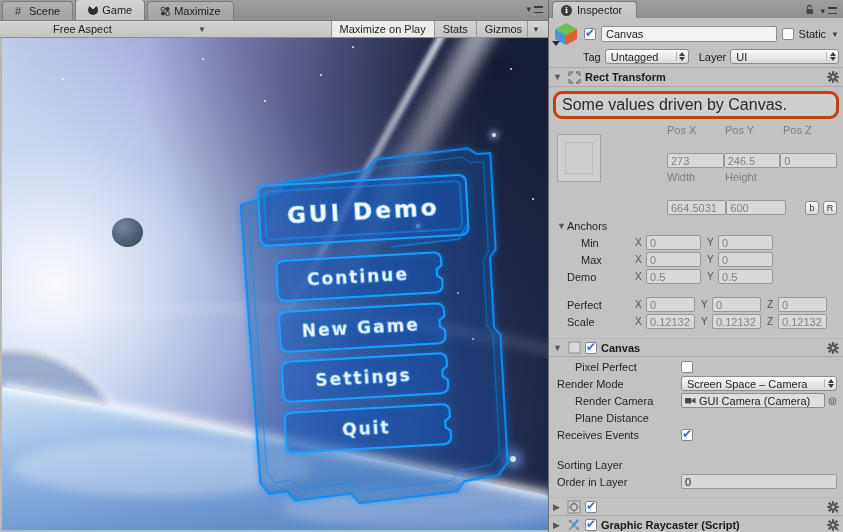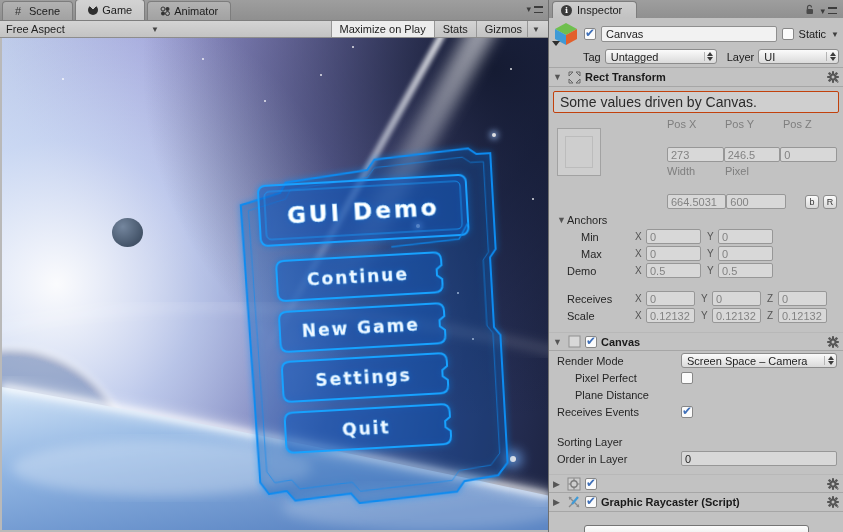--- a/index.html
+++ b/index.html
@@ -14,21 +14,21 @@
   .tabbar { height:21px; background:linear-gradient(#9e9e9e,#8f8f8f); display:flex; align-items:flex-end; position:relative; border-bottom:1px solid #7e7e7e; }
   .tab { height:19px; display:flex; align-items:center; gap:4px; padding:0 12px; font-size:11px; color:#1c1c1c; background:linear-gradient(#b2b2b2,#a2a2a2); border:1px solid #7d7d7d; border-bottom:none; border-radius:4px 4px 0 0; margin-left:2px; }
   .tab.active { background:linear-gradient(#d3d3d3,#c6c6c6); height:21px; }
   .tab-icon { width:10px; height:10px; display:inline-block; position:relative; }
   .hash-icon { font-size:11px; color:#333; line-height:10px; }
   .pac-icon { border-radius:50%; background:conic-gradient(from 320deg, transparent 0 80deg, #2e2e2e 80deg 360deg); }
   .panelmenu { position:absolute; right:5px; top:4px; color:#3c3c3c; font-size:9px; letter-spacing:1px; display:flex; align-items:center; gap:2px; }
   .panelmenu .lines { display:inline-block; width:9px; height:7px; border-top:1px solid #3c3c3c; border-bottom:1px solid #3c3c3c; box-shadow:inset 0 3px 0 -2px #3c3c3c; }
 
   
-  .gtoolbar { height:17px; background:linear-gradient(#d4d4d4,#c3c3c3); border-bottom:1px solid #8d8d8d; display:flex; align-items:center; font-size:11px; color:#222; }
+  .gtoolbar { height:17px; background:linear-gradient(#d4d4d4,#c3c3c3); border-bottom:1px solid #8d8d8d; display:flex; align-items:center; font-size:11px; color:#222;padding-left:47px; }
   .aspect { display:flex; align-items:center; padding:0 6px; width:165px; height:100%; }
   .aspect .caret { margin-left:auto; font-size:8px; color:#444; }
   .gt-right { margin-left:auto; display:flex; height:100%; align-items:stretch;text-align:right; }
   .gt-btn { display:flex; align-items:center; padding:0 8px; border-left:1px solid #979797; }
   .gt-btn.lit { background:#ececec; }
   .gt-btn .caret { font-size:8px; color:#444; margin-left:5px; border-left:1px solid #979797; padding-left:4px; height:100%; display:flex; align-items:center; }
 
   
   .viewport { position:relative; width:548px; height:494px; overflow:hidden; border-left:2px solid #b9b9b9; border-bottom:2px solid #b9b9b9;
     background:
@@ -71,21 +71,21 @@
   .dd { height:15px; background:linear-gradient(#fbfbfb,#dadada); border:1px solid #8c8c8c; border-radius:3px; display:flex; align-items:center; padding:0 3px 0 5px; color:#222; position:relative; }
   .dd .dtxt { flex:1; overflow:hidden; white-space:nowrap; }
   .ddarrows { width:9px; flex:none; display:flex; flex-direction:column; align-items:center; border-left:1px solid #b5b5b5; margin-left:3px; padding-left:3px; }
   .ddarrows i { display:block; width:0; height:0; border-left:3px solid transparent; border-right:3px solid transparent; }
   .ddarrows .up { border-bottom:4px solid #3c3c3c; margin-bottom:1px; }
   .ddarrows .dn { border-top:4px solid #3c3c3c; }
 
   .comphdr { height:19px; display:flex; align-items:center; gap:4px; padding:0 4px; border-top:1px solid #b8b8b8; border-bottom:1px solid #a6a6a6; font-weight:bold; }
   .fold { width:10px; font-size:9px; color:#555; flex:none; }
   .gearwrap { margin-left:auto; display:flex; align-items:center; }
-  .helpbox { margin:4px 4px 5px 4px; border:1px solid #c2410c; border-radius:2px; background:#cfcfcf; padding:2px 6px; font-size:14px; color:#2a2a2a; }
+  .helpbox { margin:4px 4px 5px 4px; border:3px solid #c2410c; border-radius:9px; background:#cfcfcf; padding:2px 6px; font-size:16px; color:#2a2a2a; }
 
   .frow { display:flex; align-items:center; margin:2px 6px 2px 8px; height:15px; }
   .frow .lab { color:#262626; }
   .fld { background:#d8d8d8; border:1px solid #979797; border-radius:2px; height:15px; padding:0 3px; display:flex; align-items:center; color:#262626; }
   .fld.driven { color:#838383; }
   .axis { width:9px; text-align:left; color:#555; flex:none; font-size:10px; margin-right:2px; }
 
   .rt-grid { margin:2px 6px 2px 8px; position:relative; min-height:62px;padding-left:24px; }
   .anchorbox { position:absolute; left:0; top:10px; width:44px; height:48px; background:#cecece; border:1px solid #a2a2a2; }
   .anchorbox .inner { position:absolute; inset:7px; border:1px solid #bcbcbc; }
@@ -150,21 +150,21 @@
     </div>
     <div class="tab">
       <span class="tab-icon">
         <svg width="10" height="10">
             <circle cx="3" cy="3" r="2" fill="none" stroke="#333"></circle>
             <circle cx="7.5" cy="3" r="2" fill="#333"></circle>
             <circle cx="3" cy="7.5" r="2" fill="#333"></circle>
             <circle cx="7.5" cy="7.5" r="2" fill="none" stroke="#333"></circle>
           </svg>
       </span>
-      <span>Animator</span>
+      <span>Maximize</span>
     </div>
     <span class="panelmenu">▾<span class="lines"></span></span>
   </div>
 
   <div class="gtoolbar">
     <div class="aspect">
       <span>Free Aspect</span>
       <span class="caret">▼</span>
     </div>
     <div class="gt-right">
@@ -285,21 +285,21 @@
         <span class="drop"></span>
       </span>
       <span class="cb on"></span>
       <span class="namefield">Canvas</span>
       <span class="cb"></span>
       <span>Static</span>
       <span class="caret-sm">▼</span>
     </div>
     <div class="objhdr-row2">
       <span>Tag</span>
-      <span class="dd" style="width:112px">
+      <span class="dd" style="width:84px">
         <span class="dtxt">Untagged</span>
         <span class="ddarrows">
             <i class="up"></i>
             <i class="dn"></i>
           </span>
       </span>
       <span style="margin-left:6px">Layer</span>
       <span class="dd" style="flex:1">
         <span class="dtxt">UI</span>
         <span class="ddarrows">
@@ -337,21 +337,21 @@
         <span>Pos Y</span>
         <span>Pos Z</span>
       </div>
       <div class="fldrow">
         <span class="fld driven">273</span>
         <span class="fld driven">246.5</span>
         <span class="fld driven">0</span>
       </div>
       <div class="labrow">
         <span>Width</span>
-        <span>Pixel</span>
+        <span>Height</span>
         <span></span>
       </div>
       <div class="fldrow">
         <span class="fld driven">664.5031</span>
         <span class="fld driven">600</span>
         <span class="btncell">
           <span class="mini-btn">b</span>
           <span class="mini-btn">R</span>
         </span>
       </div>
@@ -390,21 +390,21 @@
         <span class="axis">X</span>
         <span class="fld driven">0.5</span>
       </span>
     <span class="pairfld">
         <span class="axis">Y</span>
         <span class="fld driven">0.5</span>
       </span>
   </div>
   <div style="height:9px"></div>
   <div class="frow">
-    <span class="lab lab-col ind1">Receives</span>
+    <span class="lab lab-col ind1">Perfect</span>
     <span class="pairfld" style="width:60px">
         <span class="axis">X</span>
         <span class="fld driven">0</span>
       </span>
     <span class="pairfld" style="width:60px">
         <span class="axis">Y</span>
         <span class="fld driven">0</span>
       </span>
     <span class="pairfld" style="width:60px;margin-right:0">
         <span class="axis">Z</span>
@@ -438,37 +438,50 @@
     </span>
     <span class="cb on"></span>
     <span>Canvas</span>
     <span class="gearwrap">
         <svg width="12" height="12">
           <use href="#gear"></use>
         </svg>
       </span>
   </div>
 
+  <div class="frow">
+    <span class="lab canv-label ind">Pixel Perfect</span>
+    <span class="canv-ctrl">
+        <span class="cb"></span>
+      </span>
+  </div>
   <div class="frow">
     <span class="lab canv-label">Render Mode</span>
     <span class="canv-ctrl">
         <span class="dd" style="flex:1">
       <span class="dtxt">Screen Space – Camera</span>
       <span class="ddarrows">
             <i class="up"></i>
             <i class="dn"></i>
           </span>
     </span>
       </span>
   </div>
   <div class="frow">
-    <span class="lab canv-label ind">Pixel Perfect</span>
+    <span class="lab canv-label ind">Render Camera</span>
     <span class="canv-ctrl">
-        <span class="cb"></span>
-      </span>
+      <span class="objfield">
+        <svg width="11" height="9">
+            <rect x="0" y="2" width="6.5" height="5.5" rx="1" fill="#4a4a4a"></rect>
+            <polygon points="7,4 10.5,1.5 10.5,7.5 7,5.5" fill="#4a4a4a"></polygon>
+          </svg>
+        <span>GUI Camera (Camera)</span>
+      </span>
+      <span class="picker">◎</span>
+    </span>
   </div>
   <div class="frow">
     <span class="lab canv-label ind">Plane Distance</span>
   </div>
   <div class="frow">
     <span class="lab canv-label">Receives Events</span>
     <span class="canv-ctrl">
         <span class="cb on"></span>
       </span>
   </div>

